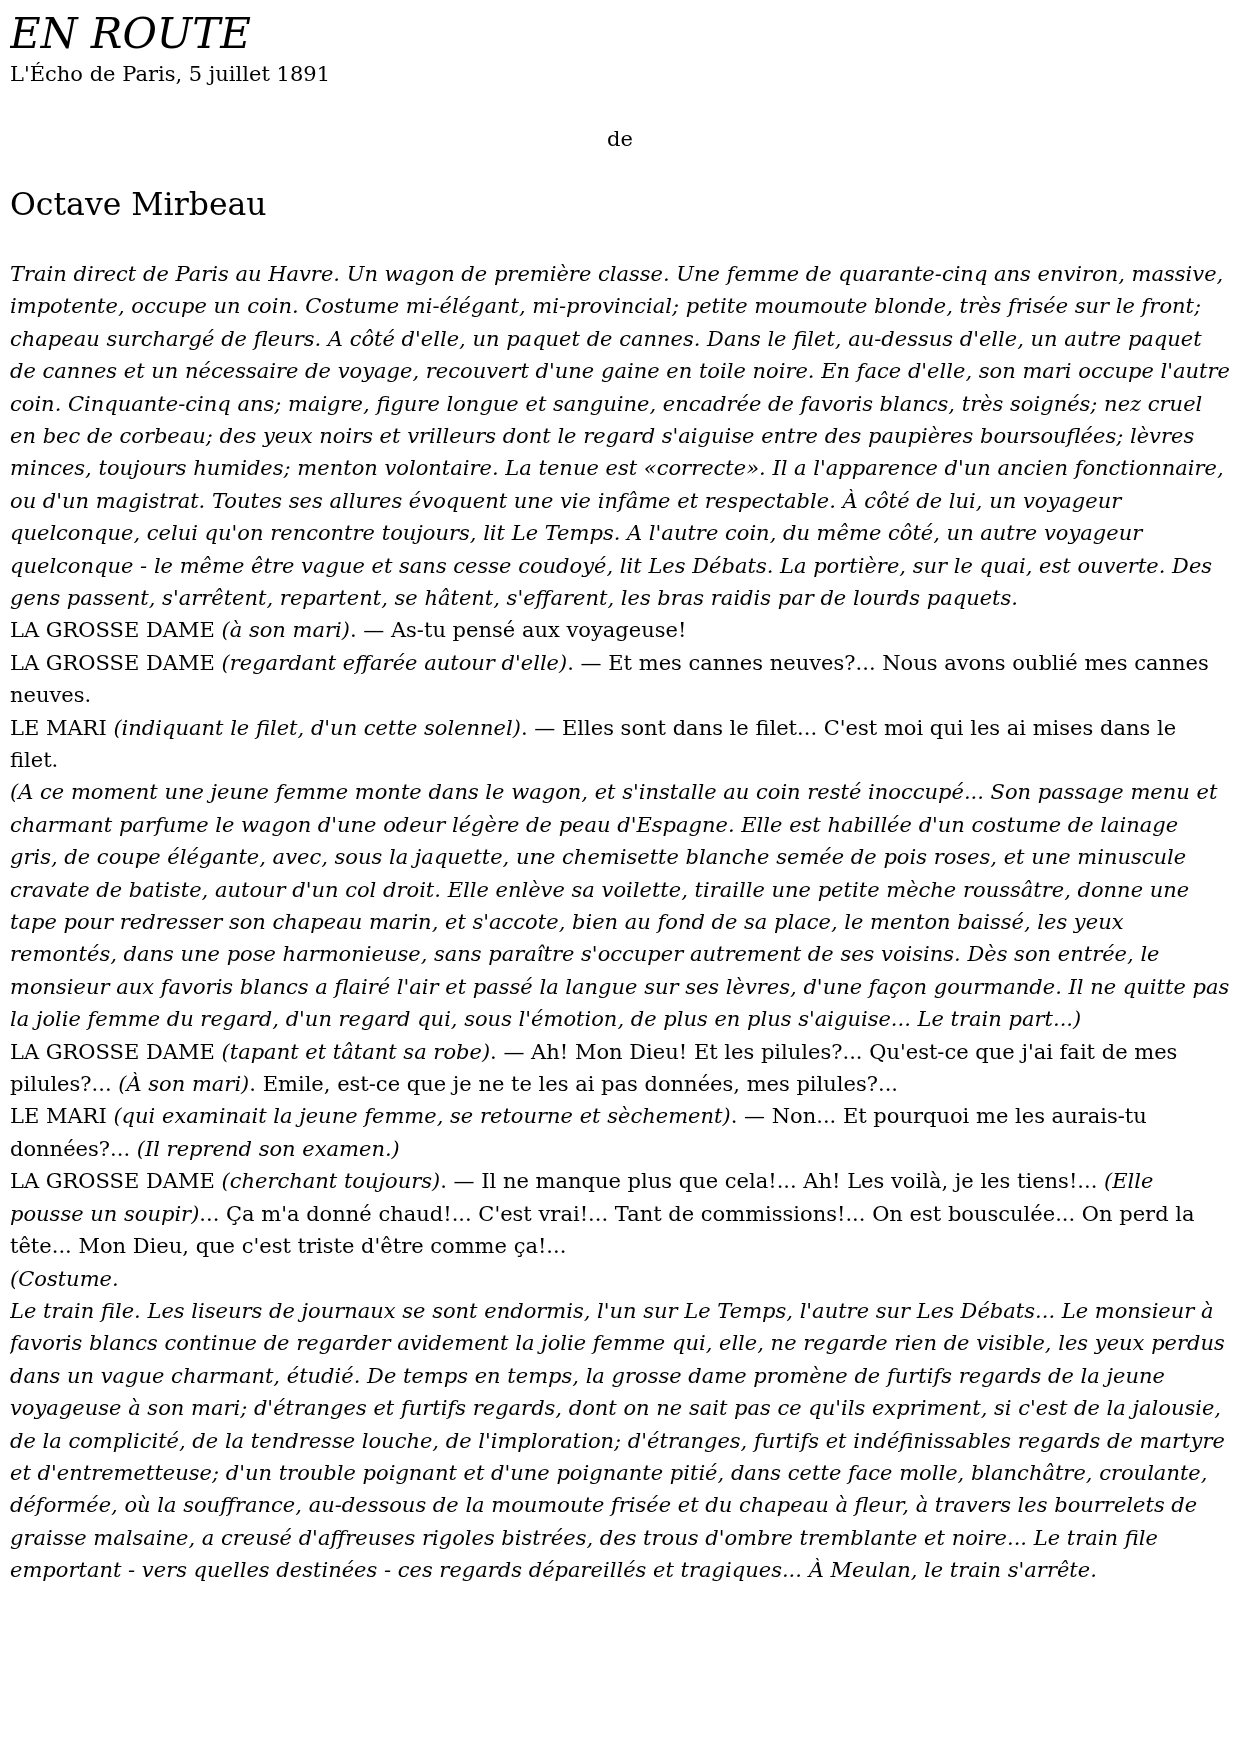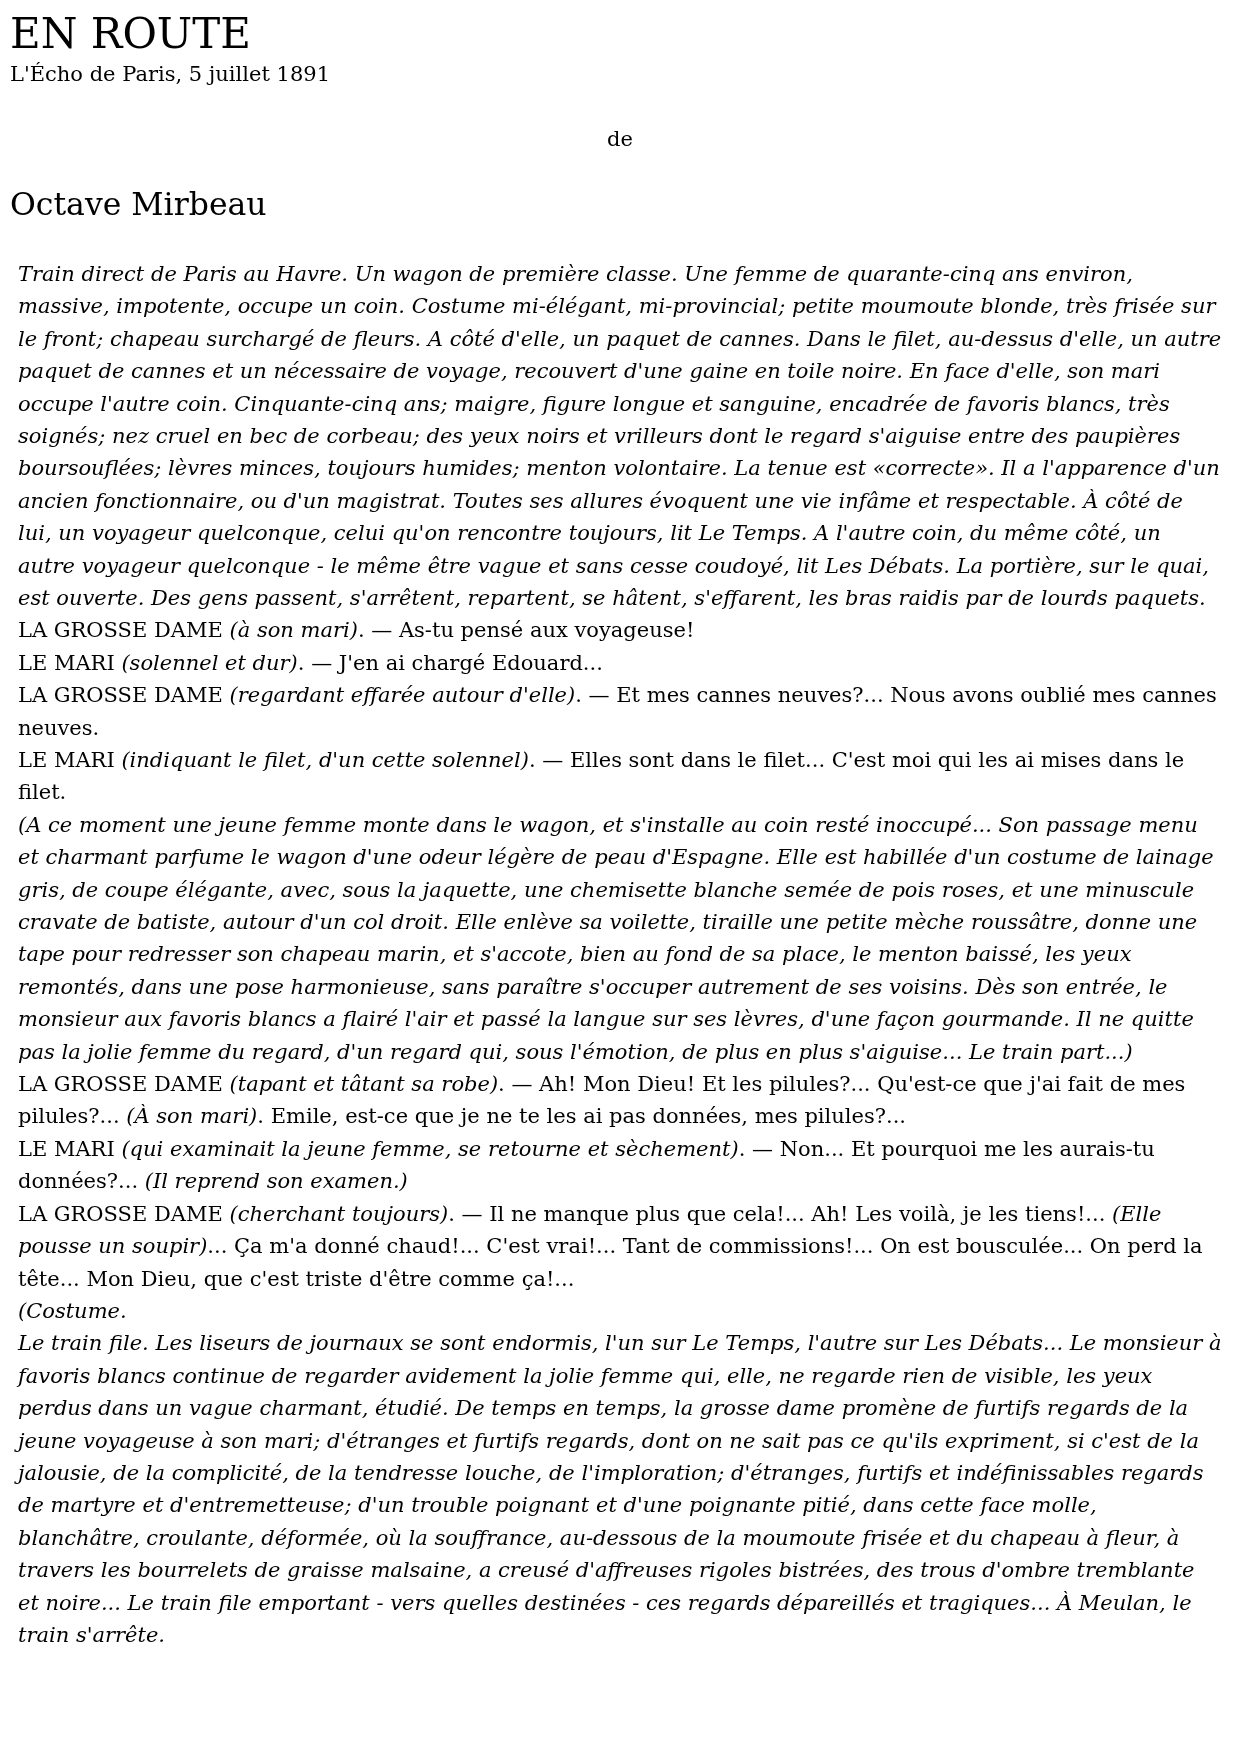--- a/index.html
+++ b/index.html
@@ -13,59 +13,59 @@
     font-size: 21px;
     line-height: 32.4px;
   }
   header { margin: 0; padding: 0; }
   h1.doc-title {
     font-size: 42px;
     line-height: 1.15;
     font-weight: normal;
     margin: 0;
     padding: 0;
+    font-style: italic;
   }
   p.source-line {
     margin: 0;
     padding: 0;
   }
   p.byline {
     margin: 32px 0 0 0;
     padding: 0;
     text-align: center;
   }
   h2.author {
     font-size: 31.5px;
     line-height: 1.2;
     font-weight: normal;
     margin: 31px 0 34px 0;
     padding: 0;
   }
-  main.play-text { margin: 8px; padding: 0; }
+  main.play-text { margin: 0; padding: 0; }
   p.para {
     margin: 0;
     padding: 0;
   }
   .seg-italic { font-style: italic; }
   .seg-roman { font-style: normal; }
 </style>
 </head>
 <body>
 
 <header>
   <h1 class="doc-title">EN ROUTE</h1>
   <p class="source-line">L'Écho de Paris, 5 juillet 1891</p>
   <p class="byline">de</p>
   <h2 class="author">Octave Mirbeau</h2>
 </header>
 
 <main class="play-text" id="play-text">
     <p class="para"><span class="seg-italic">Train direct de Paris au Havre. Un wagon de première classe. Une femme de quarante-cinq ans environ, massive, impotente, occupe un coin. Costume mi-élégant, mi-provincial; petite moumoute blonde, très frisée sur le front; chapeau surchargé de fleurs. A côté d'elle, un paquet de cannes. Dans le filet, au-dessus d'elle, un autre paquet de cannes et un nécessaire de voyage, recouvert d'une gaine en toile noire. En face d'elle, son mari occupe l'autre coin. Cinquante-cinq ans; maigre, figure longue et sanguine, encadrée de favoris blancs, très soignés; nez cruel en bec de corbeau; des yeux noirs et vrilleurs dont le regard s'aiguise entre des paupières boursouflées; lèvres minces, toujours humides; menton volontaire. La tenue est «correcte». Il a l'apparence d'un ancien fonctionnaire, ou d'un magistrat. Toutes ses allures évoquent une vie infâme et respectable. À côté de lui, un voyageur quelconque, celui qu'on rencontre toujours, lit Le Temps. A l'autre coin, du même côté, un autre voyageur quelconque - le même être vague et sans cesse coudoyé, lit Les Débats. La portière, sur le quai, est ouverte. Des gens passent, s'arrêtent, repartent, se hâtent, s'effarent, les bras raidis par de lourds paquets.</span></p>
     <p class="para"><span class="seg-roman">LA GROSSE DAME </span><span class="seg-italic">(à son mari)</span><span class="seg-roman">. — As-tu pensé aux voyageuse!</span></p>
-    <p class="para"><span class="seg-roman">LE MARI </span><span class="seg-italic">(solennel et dur)</span><span class="seg-roman">. — J'en ai chargé Edouard...</span></p>
     <p class="para"><span class="seg-roman">LA GROSSE DAME </span><span class="seg-italic">(regardant effarée autour d'elle)</span><span class="seg-roman">. — Et mes cannes neuves?... Nous avons oublié mes cannes neuves.</span></p>
     <p class="para"><span class="seg-roman">LE MARI </span><span class="seg-italic">(indiquant le filet, d'un cette solennel)</span><span class="seg-roman">. — Elles sont dans le filet... C'est moi qui les ai mises dans le filet.</span></p>
     <p class="para"><span class="seg-italic">(A ce moment une jeune femme monte dans le wagon, et s'installe au coin resté inoccupé... Son passage menu et charmant parfume le wagon d'une odeur légère de peau d'Espagne. Elle est habillée d'un costume de lainage gris, de coupe élégante, avec, sous la jaquette, une chemisette blanche semée de pois roses, et une minuscule cravate de batiste, autour d'un col droit. Elle enlève sa voilette, tiraille une petite mèche roussâtre, donne une tape pour redresser son chapeau marin, et s'accote, bien au fond de sa place, le menton baissé, les yeux remontés, dans une pose harmonieuse, sans paraître s'occuper autrement de ses voisins. Dès son entrée, le monsieur aux favoris blancs a flairé l'air et passé la langue sur ses lèvres, d'une façon gourmande. Il ne quitte pas la jolie femme du regard, d'un regard qui, sous l'émotion, de plus en plus s'aiguise... Le train part...)</span></p>
     <p class="para"><span class="seg-roman">LA GROSSE DAME </span><span class="seg-italic">(tapant et tâtant sa robe)</span><span class="seg-roman">. — Ah! Mon Dieu! Et les pilules?... Qu'est-ce que j'ai fait de mes pilules?... </span><span class="seg-italic">(À son mari)</span><span class="seg-roman">. Emile, est-ce que je ne te les ai pas données, mes pilules?...</span></p>
     <p class="para"><span class="seg-roman">LE MARI </span><span class="seg-italic">(qui examinait la jeune femme, se retourne et sèchement)</span><span class="seg-roman">. — Non... Et pourquoi me les aurais-tu données?... </span><span class="seg-italic">(Il reprend son examen.)</span></p>
     <p class="para"><span class="seg-roman">LA GROSSE DAME </span><span class="seg-italic">(cherchant toujours)</span><span class="seg-roman">. — Il ne manque plus que cela!... Ah! Les voilà, je les tiens!... </span><span class="seg-italic">(Elle pousse un soupir)</span><span class="seg-roman">... Ça m'a donné chaud!... C'est vrai!... Tant de commissions!... On est bousculée... On perd la tête... Mon Dieu, que c'est triste d'être comme ça!...</span></p>
     <p class="para"><span class="seg-italic">(Costume.</span></p>
     <p class="para"><span class="seg-italic">Le train file. Les liseurs de journaux se sont endormis, l'un sur Le Temps, l'autre sur Les Débats... Le monsieur à favoris blancs continue de regarder avidement la jolie femme qui, elle, ne regarde rien de visible, les yeux perdus dans un vague charmant, étudié. De temps en temps, la grosse dame promène de furtifs regards de la jeune voyageuse à son mari; d'étranges et furtifs regards, dont on ne sait pas ce qu'ils expriment, si c'est de la jalousie, de la complicité, de la tendresse louche, de l'imploration; d'étranges, furtifs et indéfinissables regards de martyre et d'entremetteuse; d'un trouble poignant et d'une poignante pitié, dans cette face molle, blanchâtre, croulante, déformée, où la souffrance, au-dessous de la moumoute frisée et du chapeau à fleur, à travers les bourrelets de graisse malsaine, a creusé d'affreuses rigoles bistrées, des trous d'ombre tremblante et noire... Le train file emportant - vers quelles destinées - ces regards dépareillés et tragiques... À Meulan, le train s'arrête.</span></p>
   </main>
 

